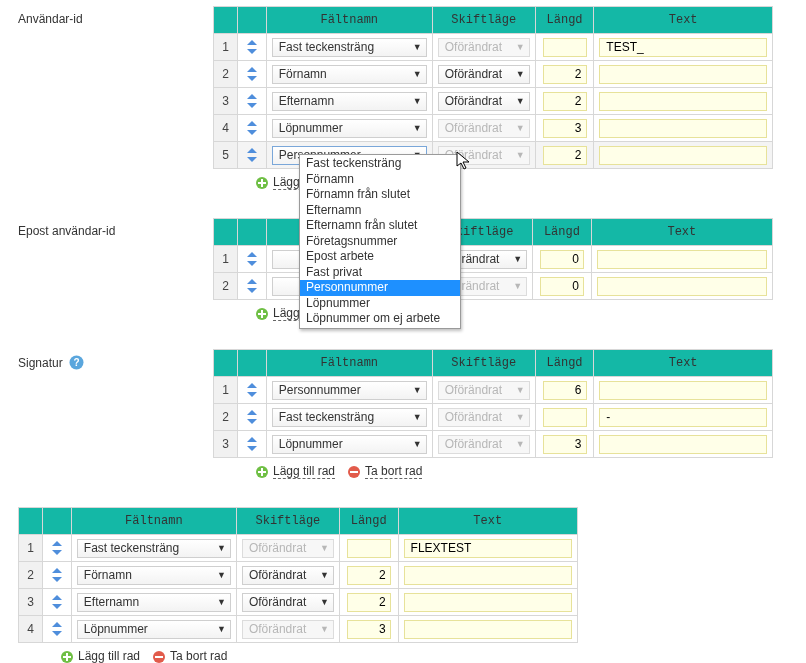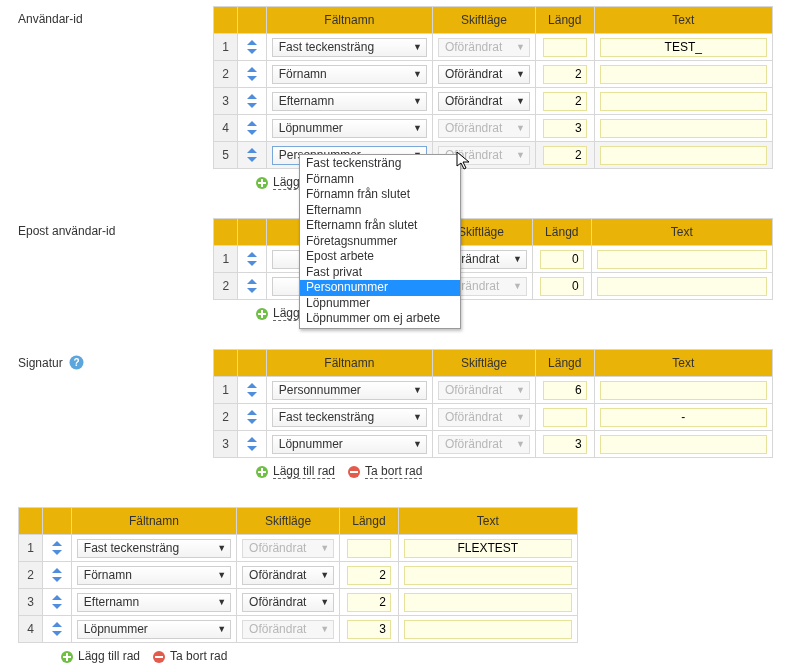--- a/index.html
+++ b/index.html
@@ -38,22 +38,23 @@
   }
   table.grid th, table.grid td {
     border: 1px solid #d7d7d7;
     padding: 3px 5px;
     text-align: center;
     vertical-align: middle;
     background: #fff;
     height: 20px;
   }
   table.grid th {
-    background: #eab308;
+    background: #14b8a6;
     font-weight: normal;
+    font-family: Liberation Mono, monospace;
   }
   table.grid td.rownum {
     width: 14px;
     background: #f1f1f1;
     color: #444;
   }
   table.grid td.handle {
     width: 18px;
   }
   table.grid td.handle svg { display: block; margin: 0 auto; cursor: move; }
@@ -111,21 +112,21 @@
   }
   .text-input {
     width: 100%;
     height: 19px;
     box-sizing: border-box;
     border: 1px solid #e7e29a;
     background: #ffffe8;
     padding: 0 6px;
     font-family: inherit;
     font-size: 12px;
-    text-align: center;
+    text-align: left;
   }
 
   .action-row {
     margin: 6px 0 0 42px;
     display: flex;
     align-items: center;
     gap: 12px;
   }
   .action-link {
     display: inline-flex;

